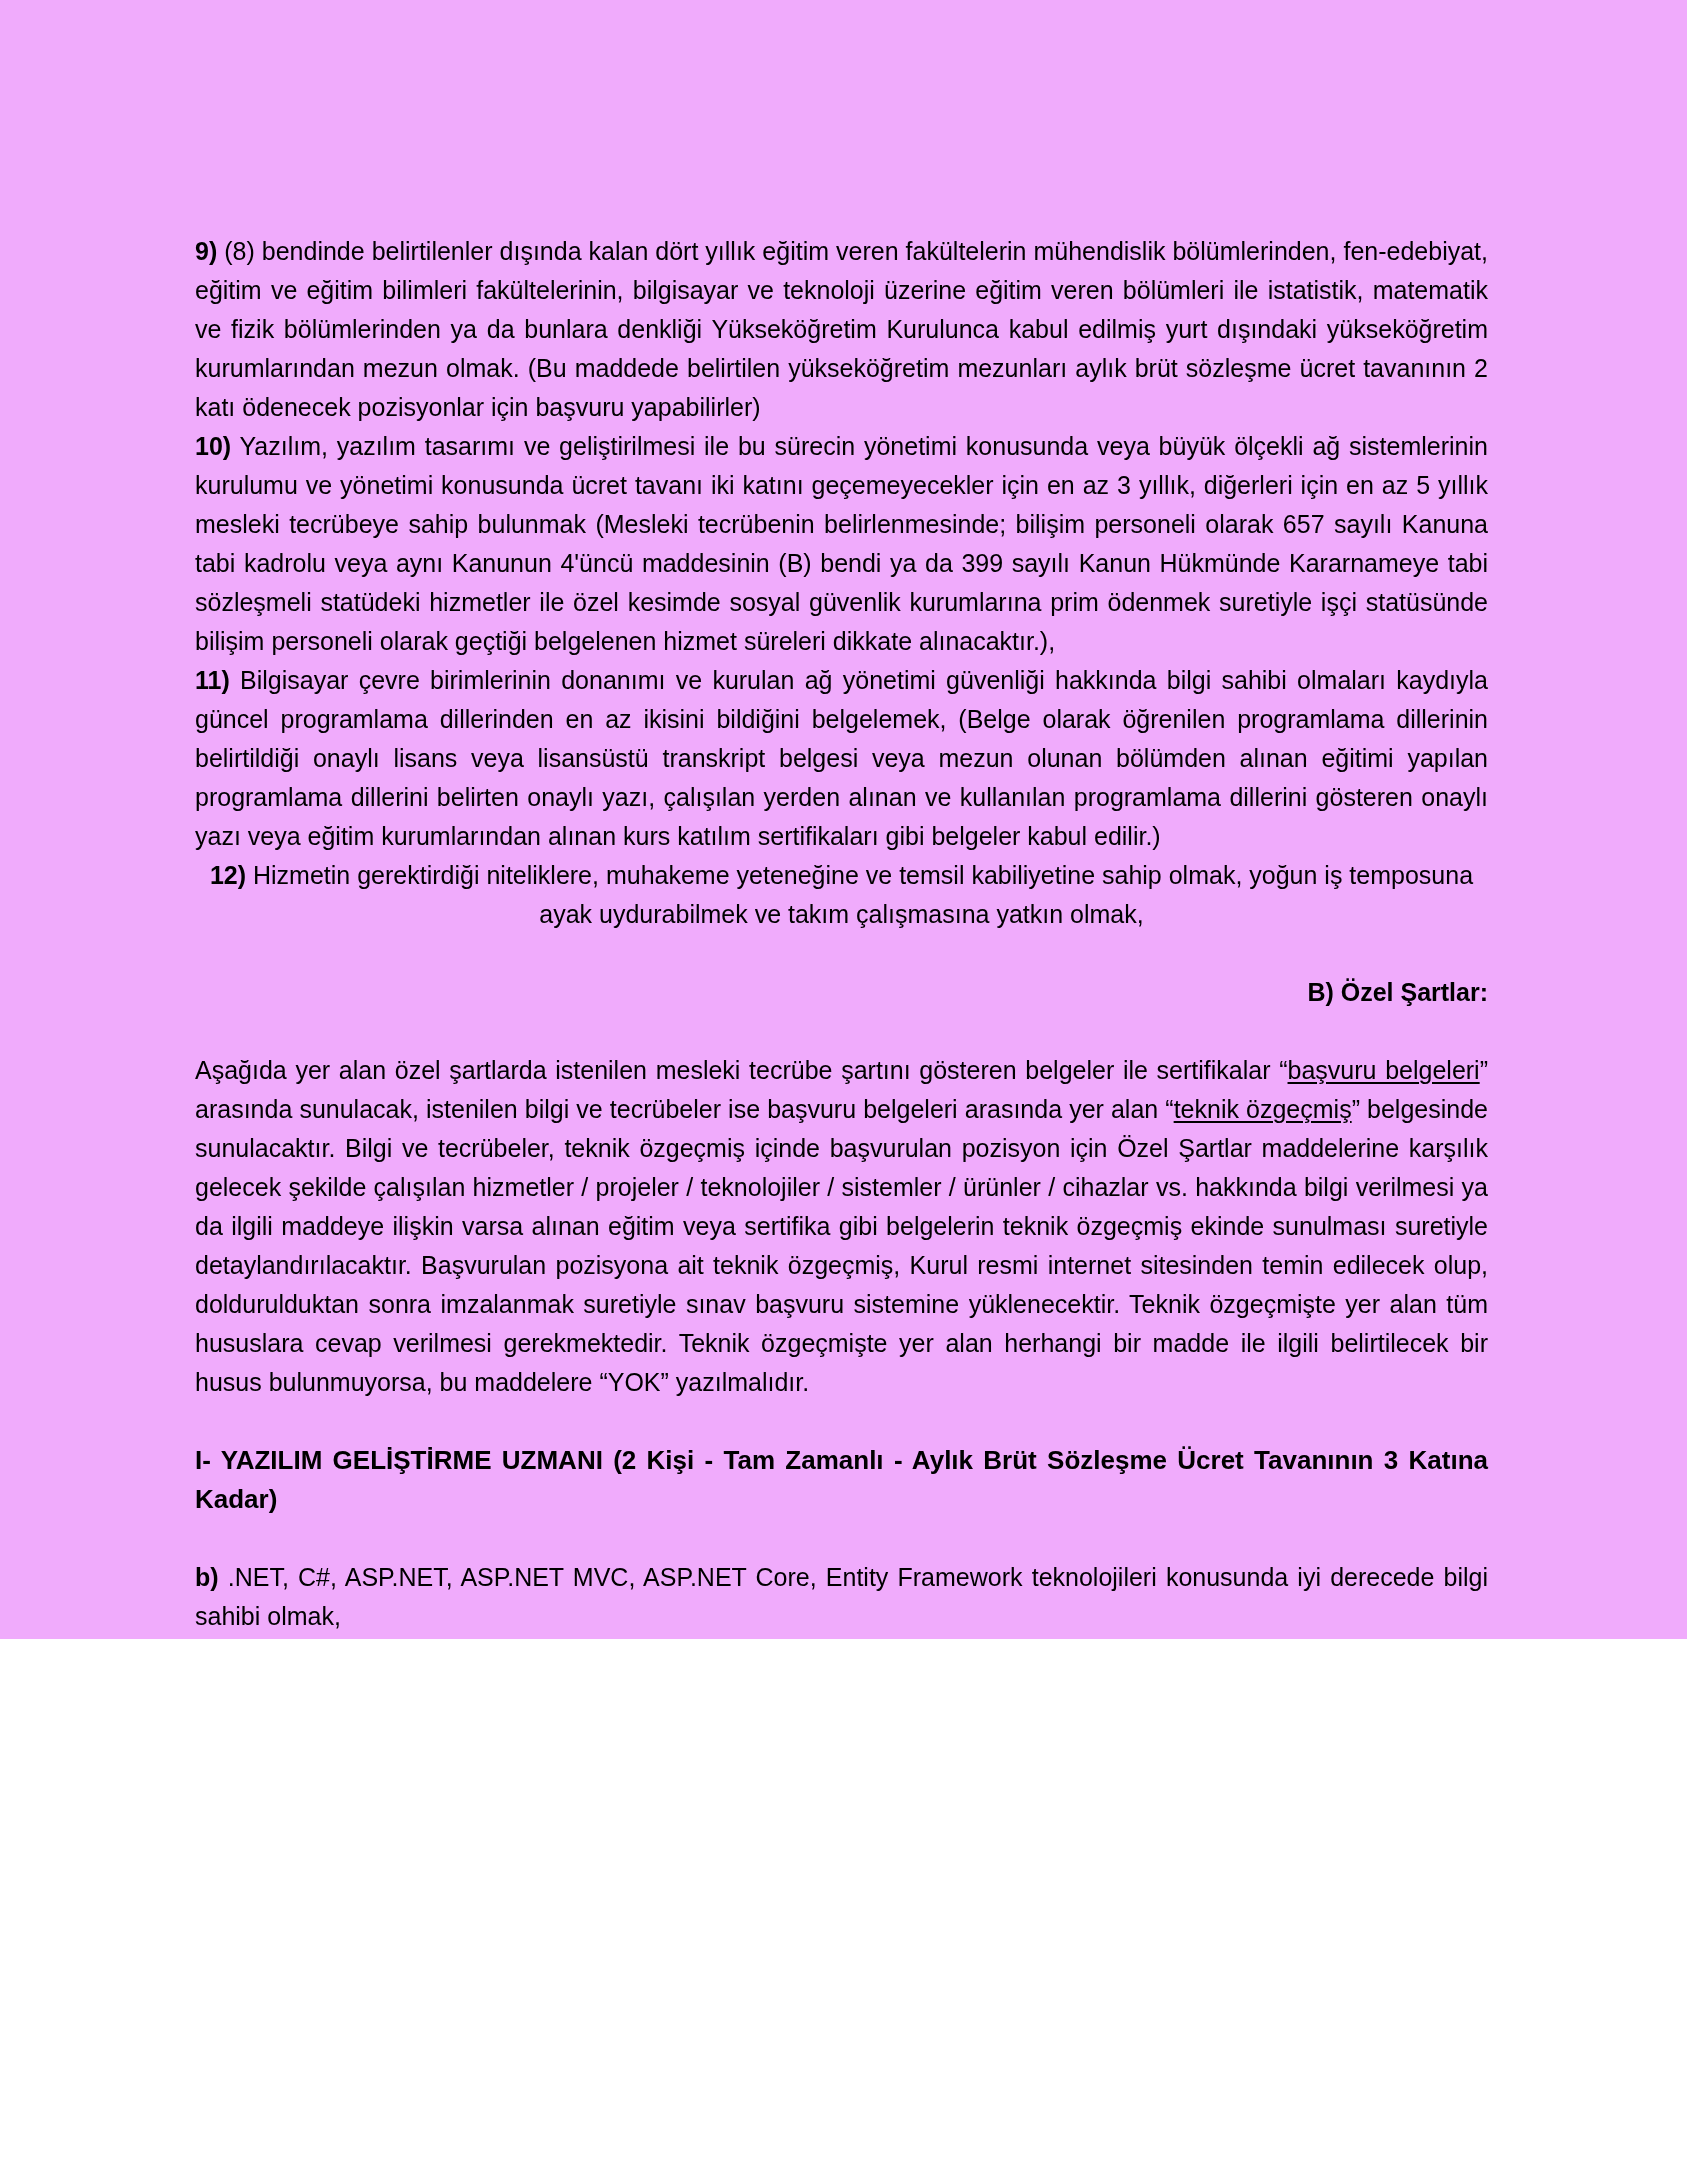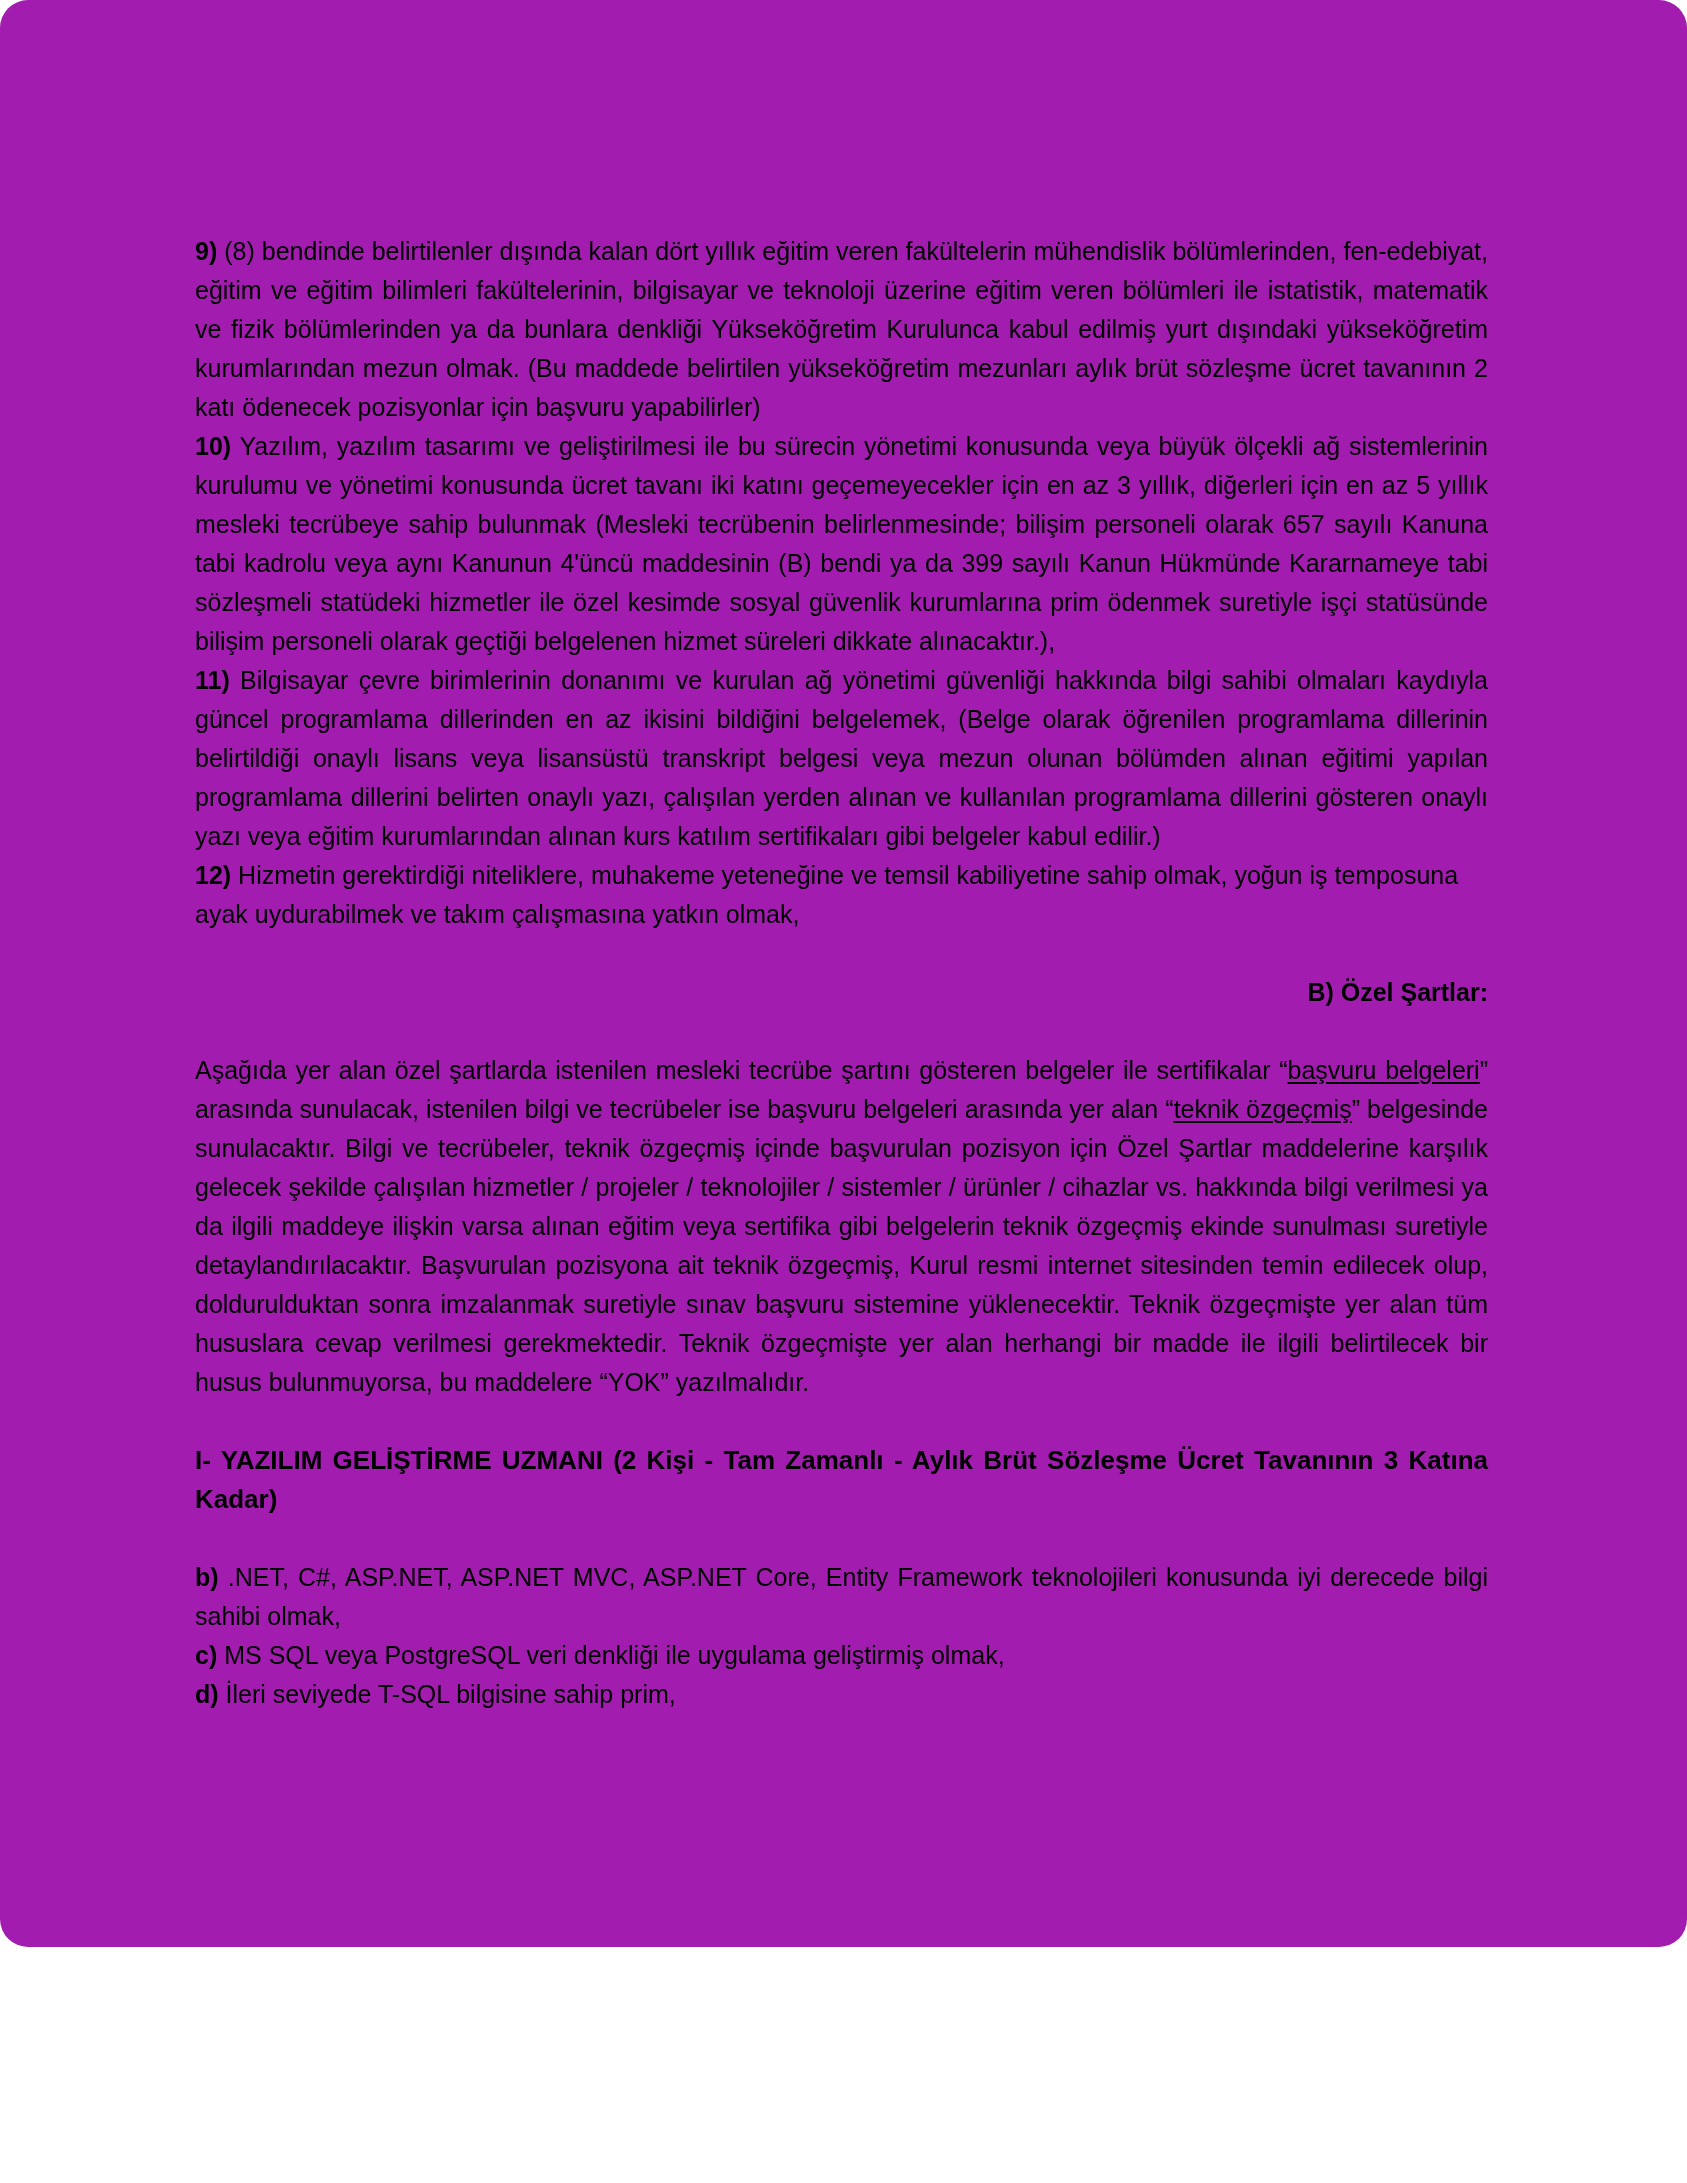--- a/index.html
+++ b/index.html
@@ -4,44 +4,43 @@
 <title>Document</title>
 <style>
   html, body {
     margin: 0;
     padding: 0;
     background: #ffffff;
   }
   .page {
     position: relative;
     width: 1687px;
-    height: 1947px;
-    background: #a21caf;
+    height: 1639px;
+    background: #f0abfc;
     box-sizing: border-box;
     padding: 232px 198px 0 195px;
     font-family: "Liberation Sans", sans-serif;
     color: #000000;
     overflow: hidden;
-    border-radius: 28px;
   }
   .doc-body {
     width: 1293px;
     font-size: 25px;
     line-height: 39px;
     text-align: justify;
     text-justify: inter-word;
     -webkit-hyphens: none;
     hyphens: none;
   }
   .para {
     margin: 0;
     text-align: justify;
   }
   .para.last-left {
-    text-align: left;
+    text-align: center;
   }
   .marker {
     font-weight: bold;
   }
   .gap-md {
     height: 39px;
   }
   .heading {
     margin: 0;
     font-size: 25px;

